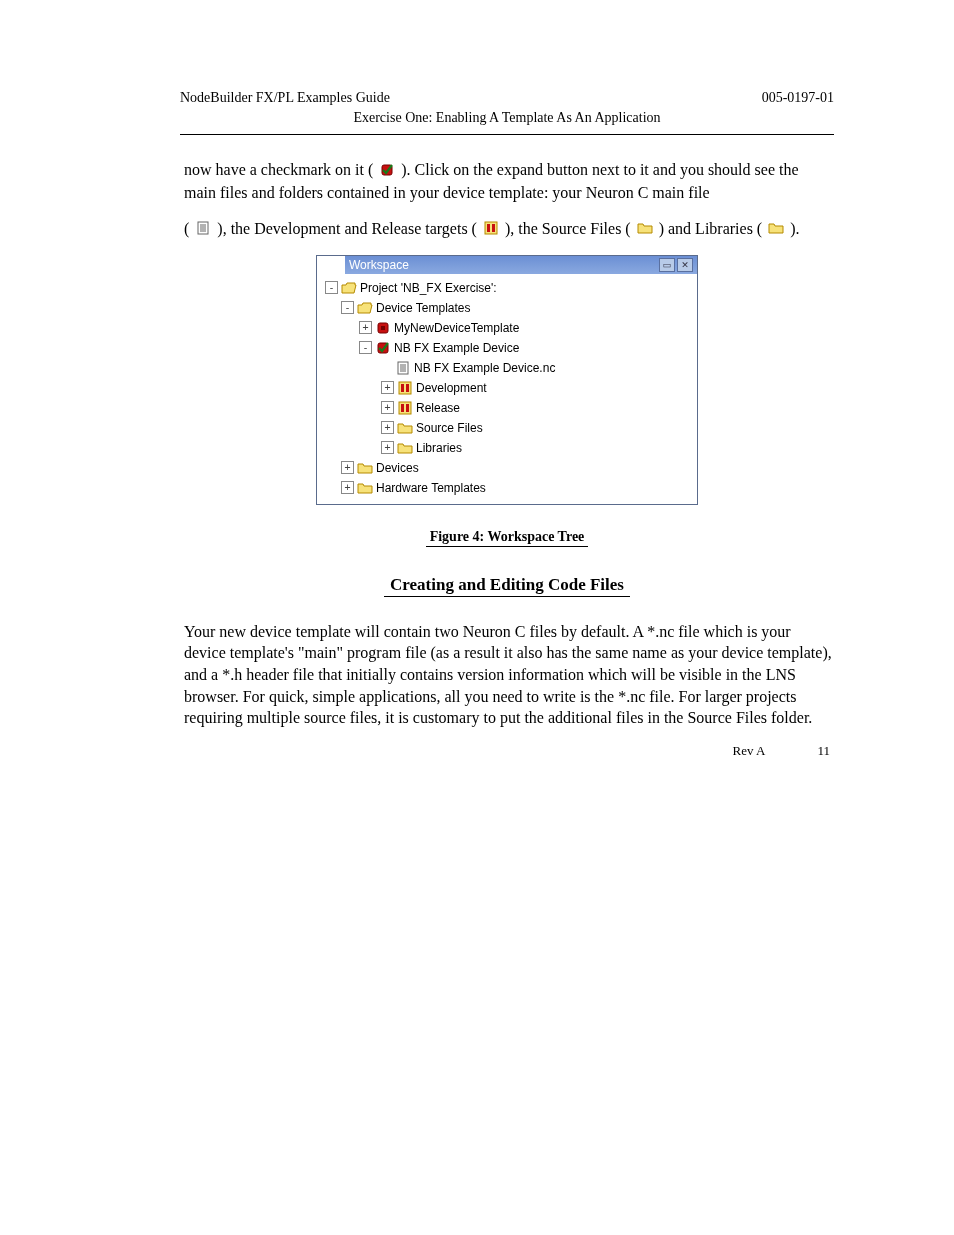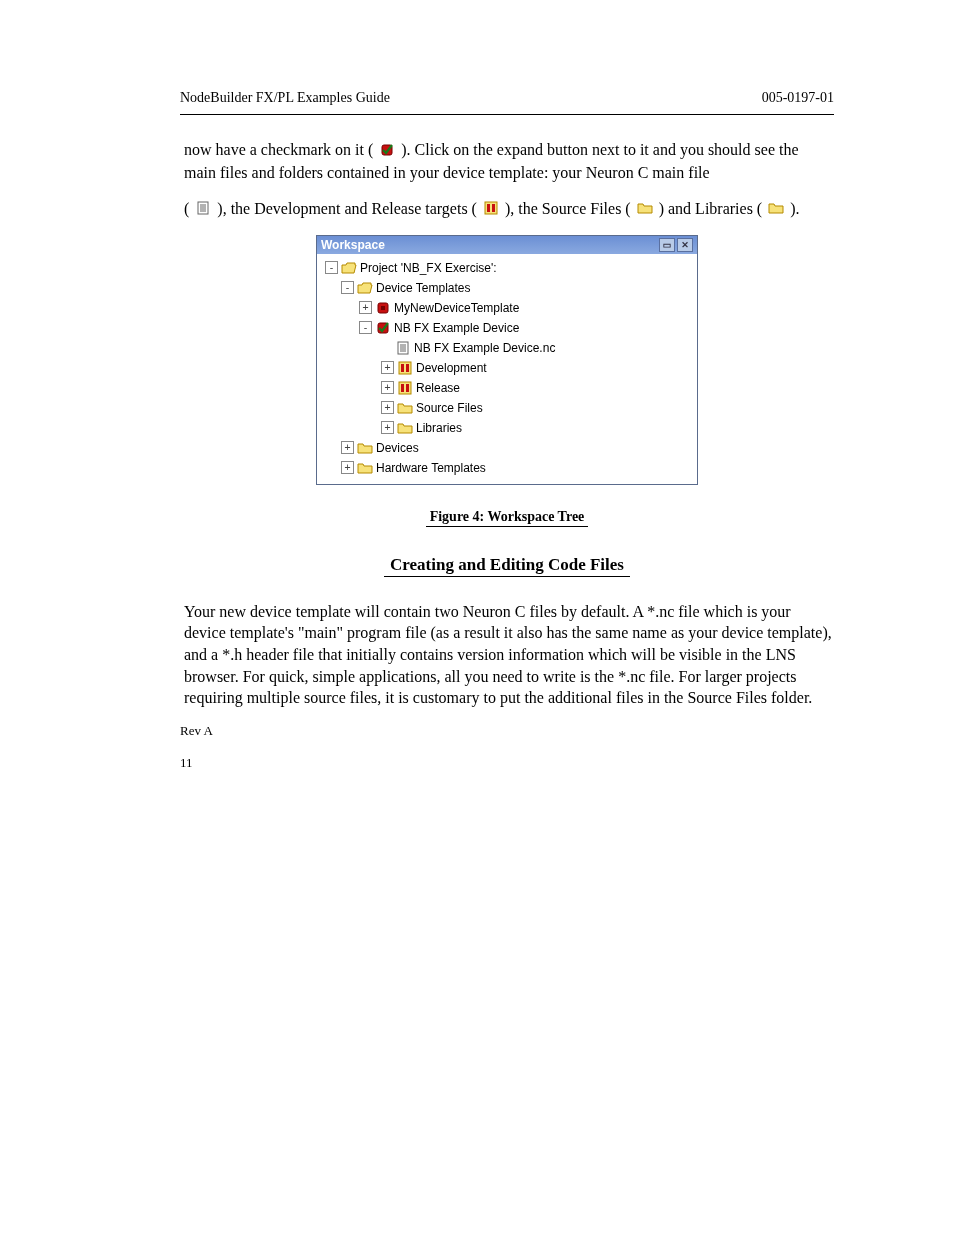--- a/index.html
+++ b/index.html
@@ -39,23 +39,24 @@
     width: 380px;
     margin: 6px auto 24px auto;
     font-family: Tahoma, Arial, sans-serif;
     font-size: 12px;
     background: #fff;
   }
   .ws-titlebar {
     background: linear-gradient(to bottom, #6b8fd4, #8aa9e0);
     color: #fff;
     padding: 2px 4px;
-    font-weight: bold;
+    font-weight: normal;
     display: flex;
     align-items: center;
+    margin-left: 28px;
   }
   .ws-titlebar .spacer { flex: 1; }
   .ws-btn {
     width: 14px; height: 12px;
     background: #b8cbe8;
     border: 1px solid #5a70a0;
     margin-left: 2px;
     display: flex; align-items: center; justify-content: center;
     font-size: 9px; color: #334;
     cursor: default;
@@ -94,21 +95,20 @@
     font-size: 17px;
     margin: 8px auto 26px auto;
   }
   h2.section span { border-bottom: 1px solid #000; padding: 0 6px 2px 6px; }
 
   .footer {
     display: flex;
     justify-content: flex-end;
     font-size: 13px;
     padding-right: 4px;
-    flex-direction: column;
   }
 </style>
 </head>
 <body>
 
 <svg width="0" height="0" style="position:absolute">
   <defs>
     <g id="i-folder-open">
       <path d="M1 4 L5 4 L6 2 L14 2 L14 4 L15 4 L13 12 L1 12 Z" fill="#f7e27a" stroke="#b58a00" stroke-width="1"></path>
     </g>
@@ -137,20 +137,21 @@
     </g>
   </defs>
 </svg>
 
 <div class="page">
 
   <div class="hdr-row">
     <span>NodeBuilder FX/PL Examples Guide</span>
     <span>005-0197-01</span>
   </div>
+  <div class="hdr-title">Exercise One: Enabling A Template As An Application</div>
   <hr class="hr">
 
   <p>
     <span>now have a checkmark on it (</span>
     <span class="inline-icon"><svg width="16" height="14">
           <use href="#i-chip-check"></use>
         </svg></span>
     <span>). Click on the expand button next to it and you should see the main files and folders contained in your device template: your Neuron C main file</span>
   </p>
   <p>

